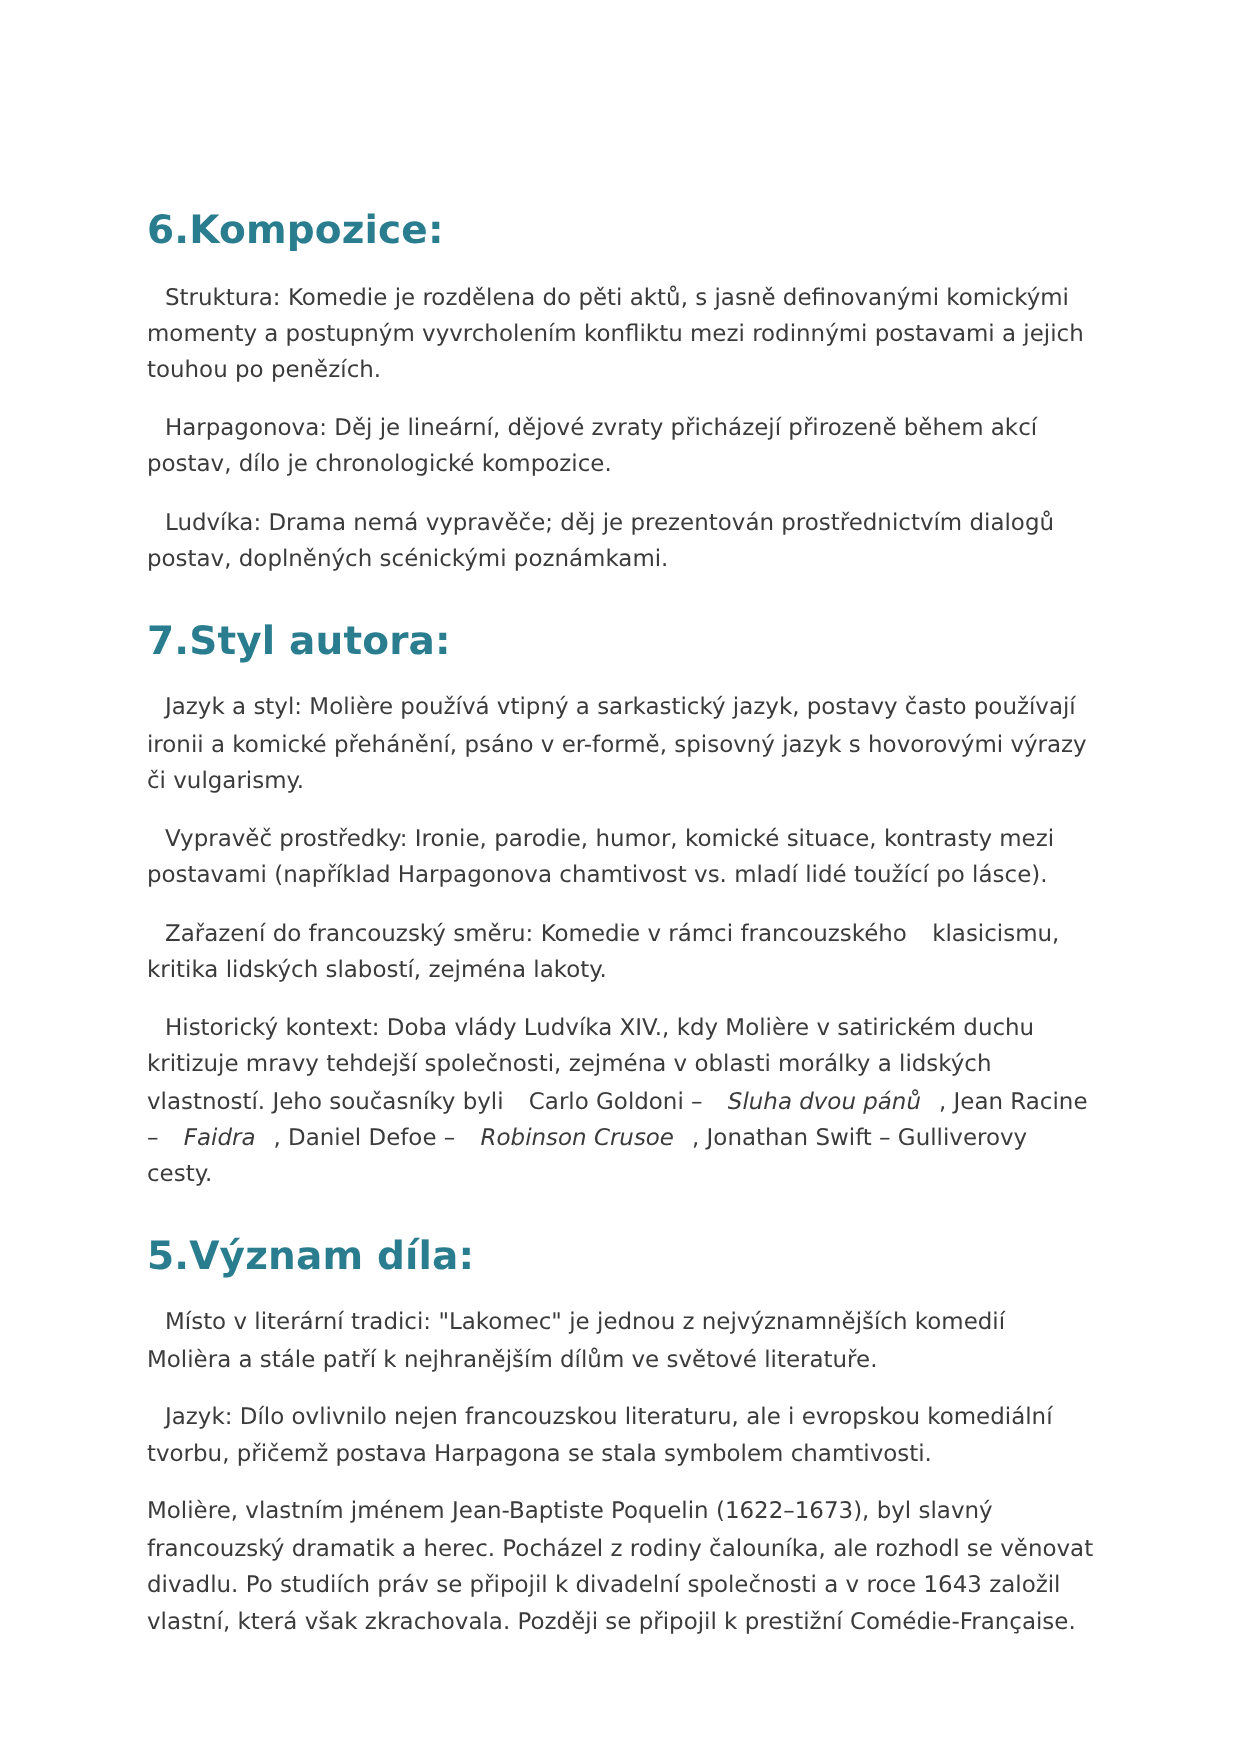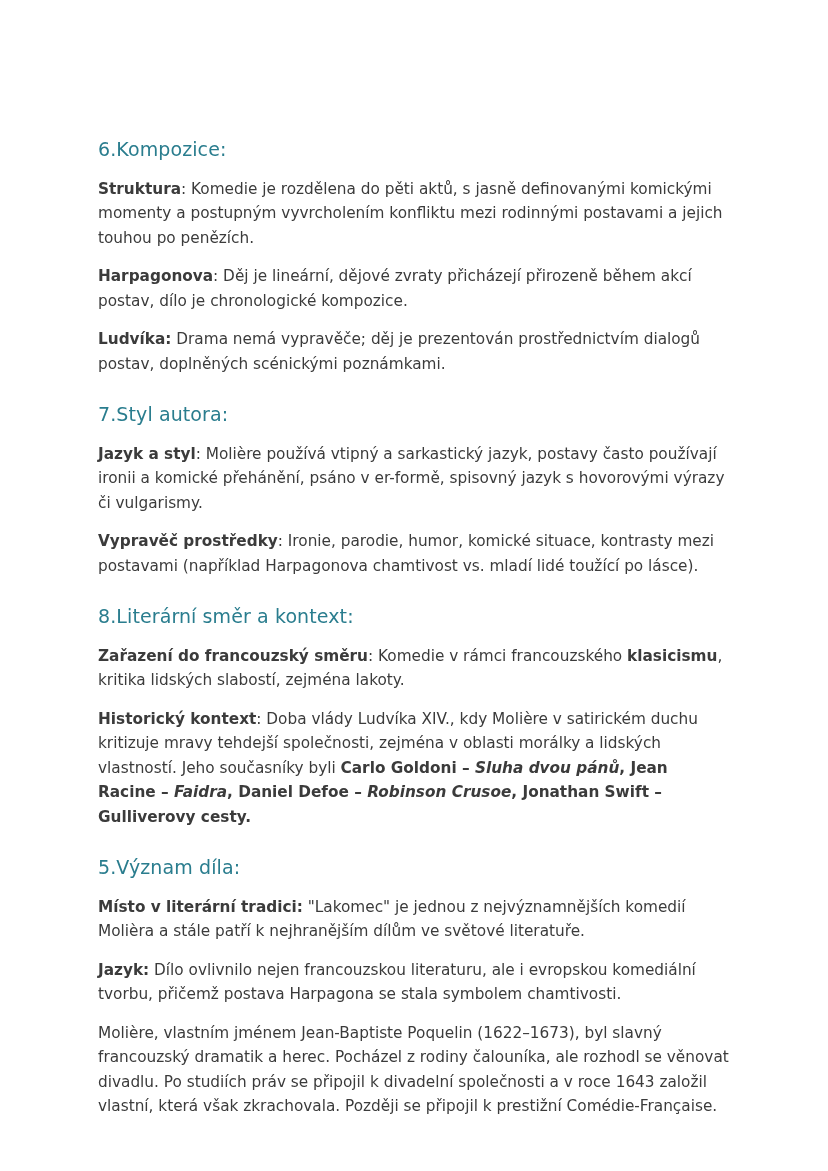--- a/index.html
+++ b/index.html
@@ -16,52 +16,51 @@
       width: 828px;
       min-height: 1171px;
       margin: 0 auto;
       background: #ffffff;
       padding: 138px 98px 60px 98px;
       font-family: "DejaVu Sans", "Liberation Sans", sans-serif;
       color: var(--body-color);
     }
     .section-heading {
       font-family: "DejaVu Sans", "Liberation Sans", sans-serif;
-      font-size: 19px;
-      font-weight: 400;
+      font-size: 26px;
+      font-weight: 700;
       color: var(--heading-color);
       margin: 27px 0 15px 0;
       line-height: 1.25;
       letter-spacing: 0.1px;
     }
     .section-heading:first-child {
       margin-top: 0;
     }
     .paragraph {
       font-size: 15.3px;
       line-height: 1.6;
       margin: 0 0 14px 0;
       color: var(--body-color);
     }
-    .paragraph .bold { font-weight: 700; }
+    .paragraph .bold { font-weight: 400; margin-left: 12px; }
     .paragraph .italic { font-style: italic; }
   </style>
 </head>
 <body>
 
 <div class="page">
   <div>
       <h2 class="section-heading">6.Kompozice:</h2>
       <p class="paragraph"><span class="bold">Struktura</span><span>: Komedie je rozdělena do pěti aktů, s jasně definovanými komickými momenty a postupným vyvrcholením konfliktu mezi rodinnými postavami a jejich touhou po penězích.</span></p>
       <p class="paragraph"><span class="bold">Harpagonova</span><span>: Děj je lineární, dějové zvraty přicházejí přirozeně během akcí postav, dílo je chronologické kompozice.</span></p>
       <p class="paragraph"><span class="bold">Ludvíka:</span><span> Drama nemá vypravěče; děj je prezentován prostřednictvím dialogů postav, doplněných scénickými poznámkami.</span></p>
       <h2 class="section-heading">7.Styl autora:</h2>
       <p class="paragraph"><span class="bold">Jazyk a styl</span><span>: Molière používá vtipný a sarkastický jazyk, postavy často používají ironii a komické přehánění, psáno v er-formě, spisovný jazyk s hovorovými výrazy či vulgarismy.</span></p>
       <p class="paragraph"><span class="bold">Vypravěč prostředky</span><span>: Ironie, parodie, humor, komické situace, kontrasty mezi postavami (například Harpagonova chamtivost vs. mladí lidé toužící po lásce).</span></p>
-      <h2 class="section-heading">8.Literární směr a kontext:</h2>
       <p class="paragraph"><span class="bold">Zařazení do francouzský směru</span><span>: Komedie v rámci francouzského </span><span class="bold">klasicismu</span><span>, kritika lidských slabostí, zejména lakoty.</span></p>
       <p class="paragraph"><span class="bold">Historický kontext</span><span>: Doba vlády Ludvíka XIV., kdy Molière v satirickém duchu kritizuje mravy tehdejší společnosti, zejména v oblasti morálky a lidských vlastností. Jeho současníky byli </span><span class="bold">Carlo Goldoni – </span><span class="bold italic">Sluha dvou pánů</span><span class="bold">, Jean Racine – </span><span class="bold italic">Faidra</span><span class="bold">, Daniel Defoe – </span><span class="bold italic">Robinson Crusoe</span><span class="bold">, Jonathan Swift – Gulliverovy cesty.</span></p>
       <h2 class="section-heading">5.Význam díla:</h2>
       <p class="paragraph"><span class="bold">Místo v literární tradici:</span><span> "Lakomec" je jednou z nejvýznamnějších komedií Molièra a stále patří k nejhranějším dílům ve světové literatuře.</span></p>
       <p class="paragraph"><span class="bold">Jazyk:</span><span> Dílo ovlivnilo nejen francouzskou literaturu, ale i evropskou komediální tvorbu, přičemž postava Harpagona se stala symbolem chamtivosti.</span></p>
       <p class="paragraph"><span>Molière, vlastním jménem Jean-Baptiste Poquelin (1622–1673), byl slavný francouzský dramatik a herec. Pocházel z rodiny čalouníka, ale rozhodl se věnovat divadlu. Po studiích práv se připojil k divadelní společnosti a v roce 1643 založil vlastní, která však zkrachovala. Později se připojil k prestižní Comédie-Française.</span></p>
     </div>
 </div>
 
 </body></html>

